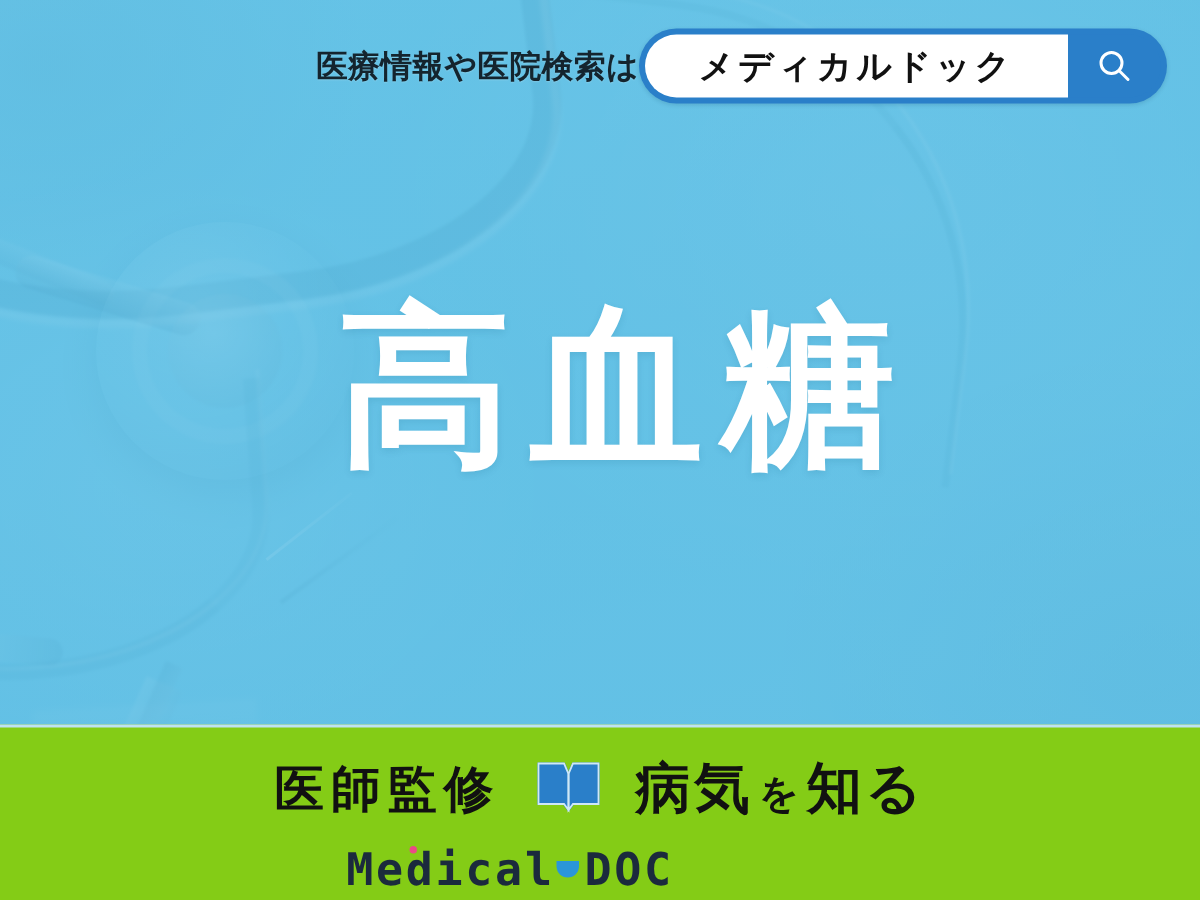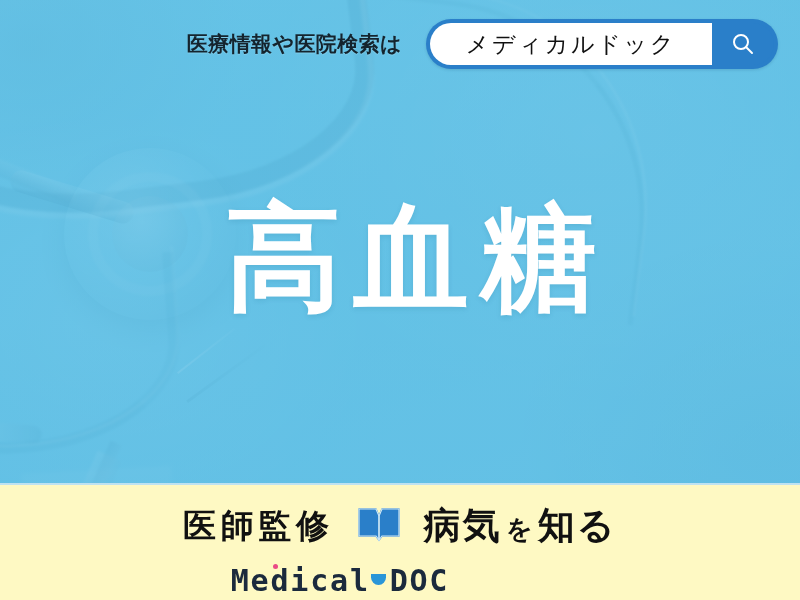--- a/index.html
+++ b/index.html
@@ -219,21 +219,21 @@
 
   
   .search-header {
     position:absolute;
     left:0; top:0;
     width:800px; height:88px;
     display:flex;
     align-items:center;
     justify-content:flex-end;
     padding-right:22px;
-    gap:24px;
+    gap:0;
   }
   .tagline {
     color:#14242e;
     font-size:21px;
     font-weight:700;
     letter-spacing:.02em;
     white-space:nowrap;
     text-shadow:0 1px 1px rgba(255,255,255,.18);
   }
   .search-pill {
@@ -253,21 +253,21 @@
     border-radius:21px 0 0 21px;
     display:flex;
     align-items:center;
     justify-content:center;
     padding:0 10px;
     overflow:hidden;
   }
   .search-value {
     color:#111111;
     font-size:23px;
-    font-weight:400;
+    font-weight:700;
     letter-spacing:.12em;
     white-space:nowrap;
   }
   .search-btn {
     width:62px; height:42px;
     background:#2a7fc9;
     border-radius:0 21px 21px 0;
     display:flex;
     align-items:center;
     justify-content:center;
@@ -295,21 +295,21 @@
     text-indent:.10em;
     white-space:nowrap;
     text-shadow:0 2px 5px rgba(24,96,136,.14);
   }
 
   
   .bottom-band {
     position:absolute;
     left:0; bottom:0;
     width:800px; height:117px;
-    background:#fef9c3;
+    background:#84cc16;
     border-top:2px solid #bfe2f1;
   }
   .band-row {
     position:absolute;
     left:0; top:10px;
     width:800px; height:62px;
     display:flex;
     align-items:center;
     justify-content:center;
     gap:22px;

